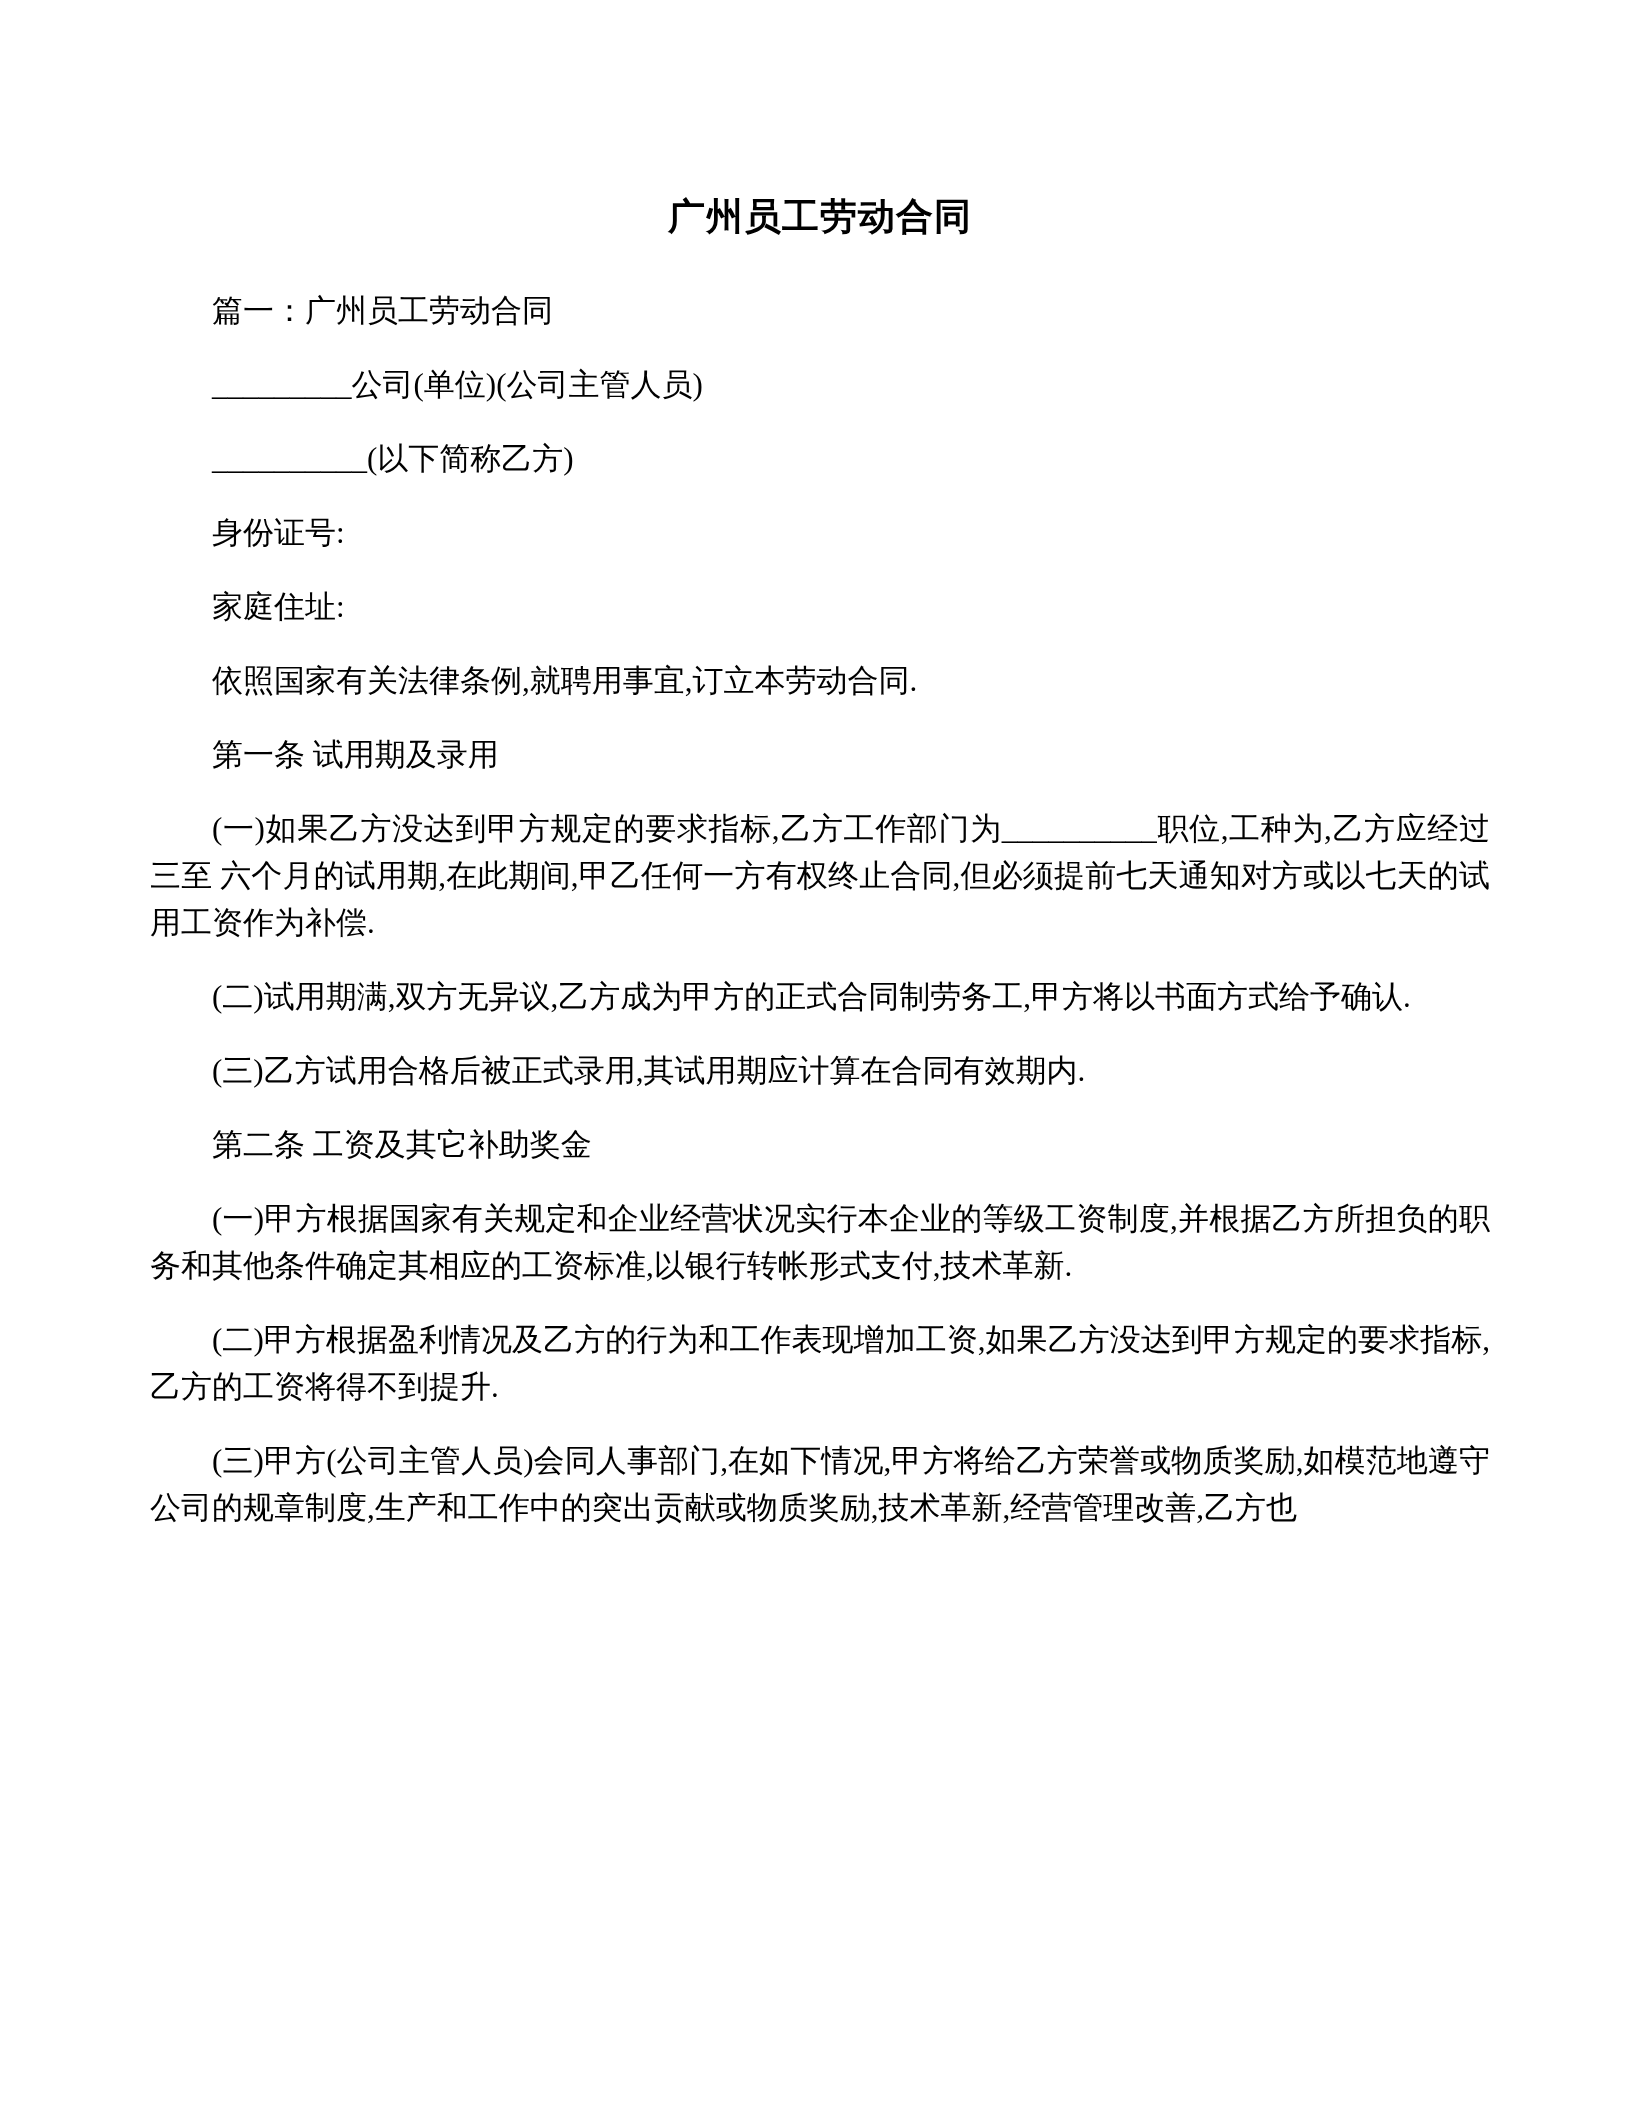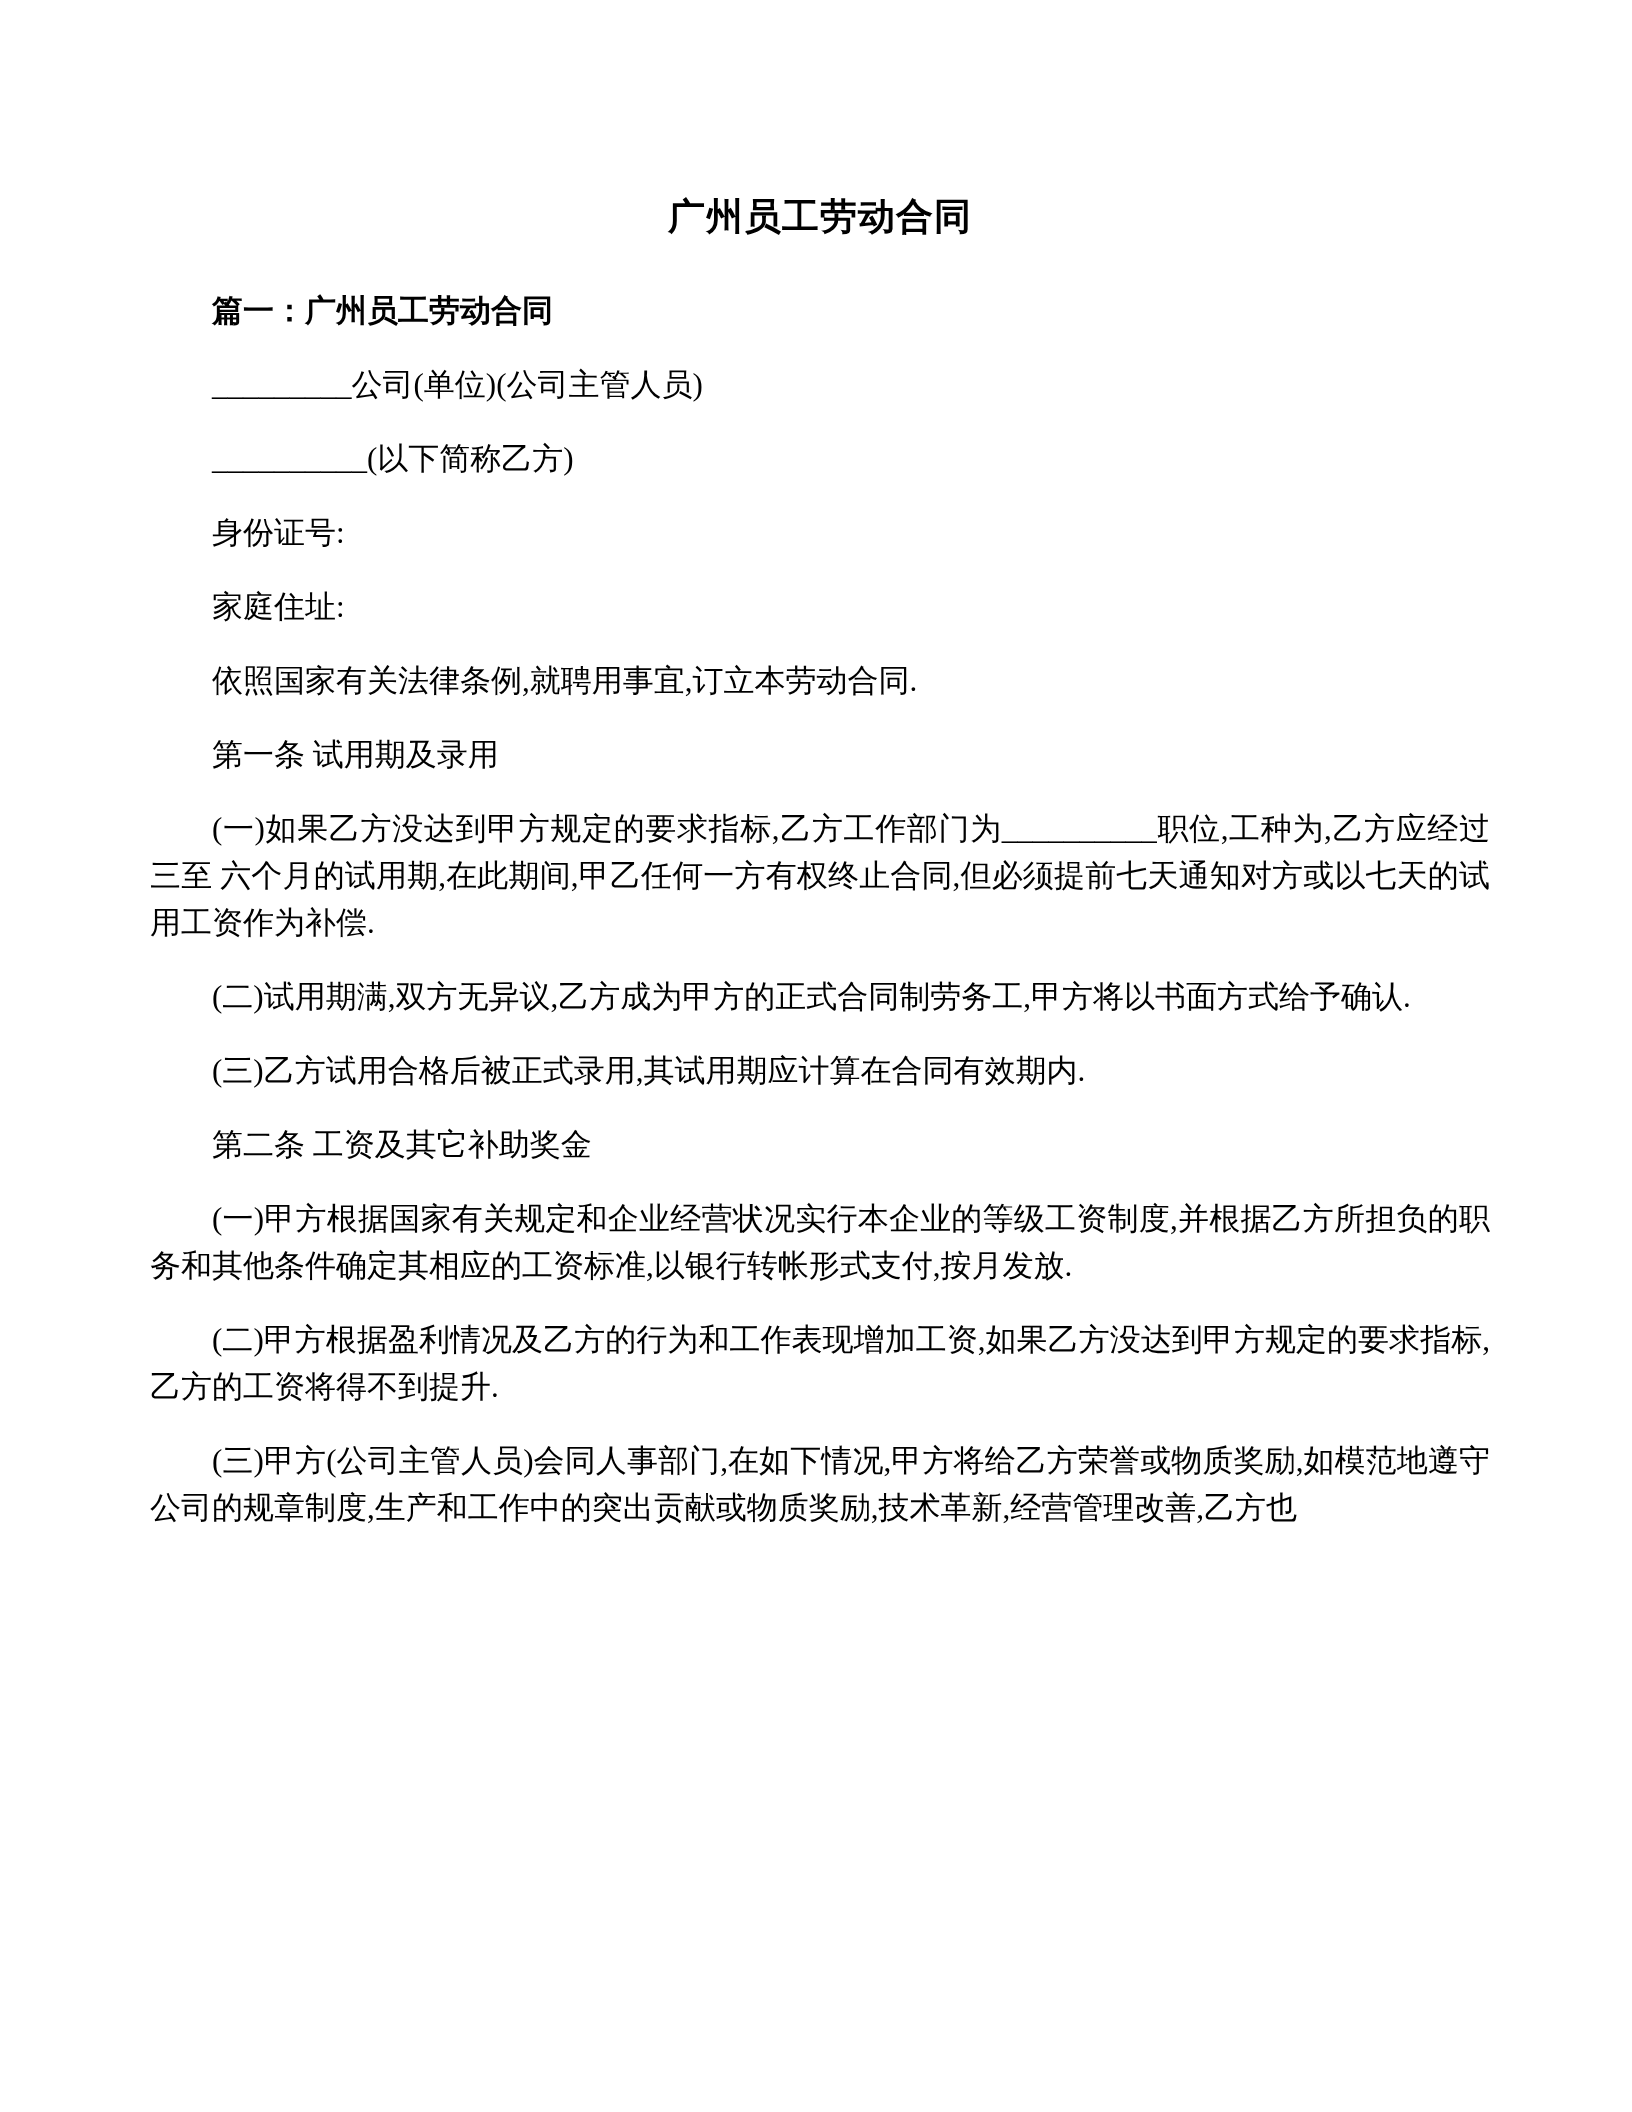--- a/index.html
+++ b/index.html
@@ -29,36 +29,36 @@
     letter-spacing: 1px;
   }
   .para {
     margin: 0 0 27px 0;
     line-height: 47px;
     text-indent: 62px;
     text-align: justify;
     word-break: break-all;
   }
   .para.bold {
-    font-weight: bold;
+    font-weight: normal;
   }
 </style>
 </head>
 <body>
 
 <div class="page">
   <h1 class="doc-title">广州员工劳动合同</h1>
 
   <p class="para bold">篇一：广州员工劳动合同</p>
   <p class="para">_________公司(单位)(公司主管人员)</p>
   <p class="para">__________(以下简称乙方)</p>
   <p class="para">身份证号:</p>
   <p class="para">家庭住址:</p>
   <p class="para">依照国家有关法律条例,就聘用事宜,订立本劳动合同.</p>
   <p class="para">第一条 试用期及录用</p>
   <p class="para">(一)如果乙方没达到甲方规定的要求指标,乙方工作部门为__________职位,工种为,乙方应经过三至 六个月的试用期,在此期间,甲乙任何一方有权终止合同,但必须提前七天通知对方或以七天的试用工资作为补偿.</p>
   <p class="para">(二)试用期满,双方无异议,乙方成为甲方的正式合同制劳务工,甲方将以书面方式给予确认.</p>
   <p class="para">(三)乙方试用合格后被正式录用,其试用期应计算在合同有效期内.</p>
   <p class="para">第二条 工资及其它补助奖金</p>
-  <p class="para">(一)甲方根据国家有关规定和企业经营状况实行本企业的等级工资制度,并根据乙方所担负的职务和其他条件确定其相应的工资标准,以银行转帐形式支付,按月发放.</p>
+  <p class="para">(一)甲方根据国家有关规定和企业经营状况实行本企业的等级工资制度,并根据乙方所担负的职务和其他条件确定其相应的工资标准,以银行转帐形式支付,技术革新.</p>
   <p class="para">(二)甲方根据盈利情况及乙方的行为和工作表现增加工资,如果乙方没达到甲方规定的要求指标,乙方的工资将得不到提升.</p>
   <p class="para">(三)甲方(公司主管人员)会同人事部门,在如下情况,甲方将给乙方荣誉或物质奖励,如模范地遵守公司的规章制度,生产和工作中的突出贡献或物质奖励,技术革新,经营管理改善,乙方也</p>
 </div>
 
 </body></html>

